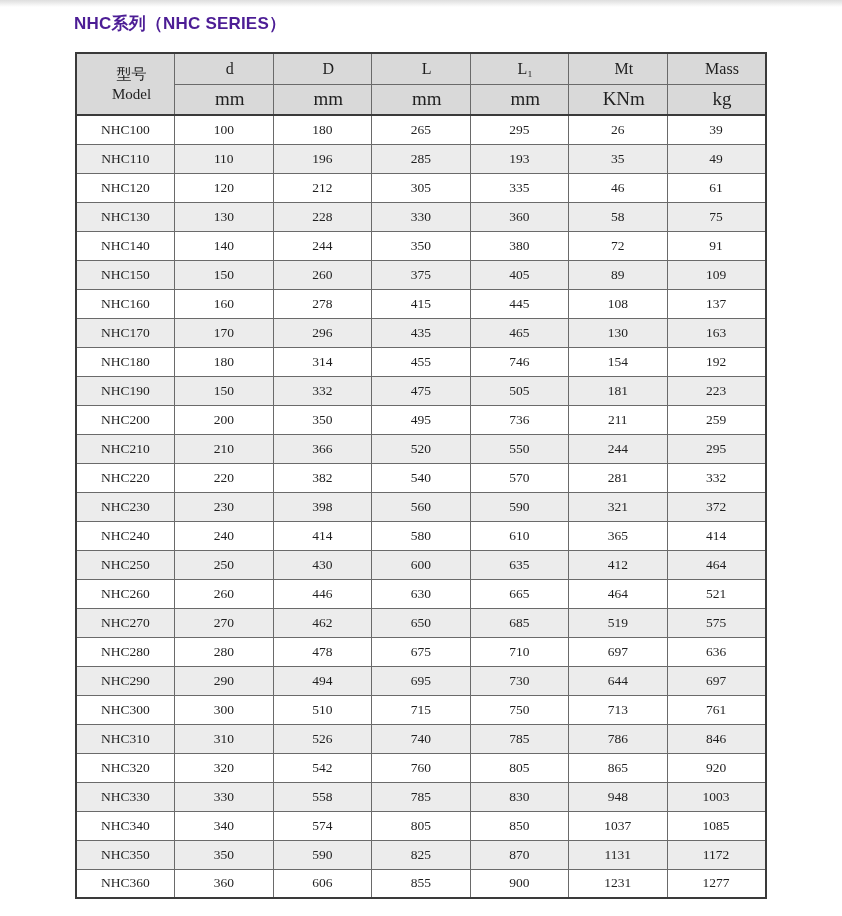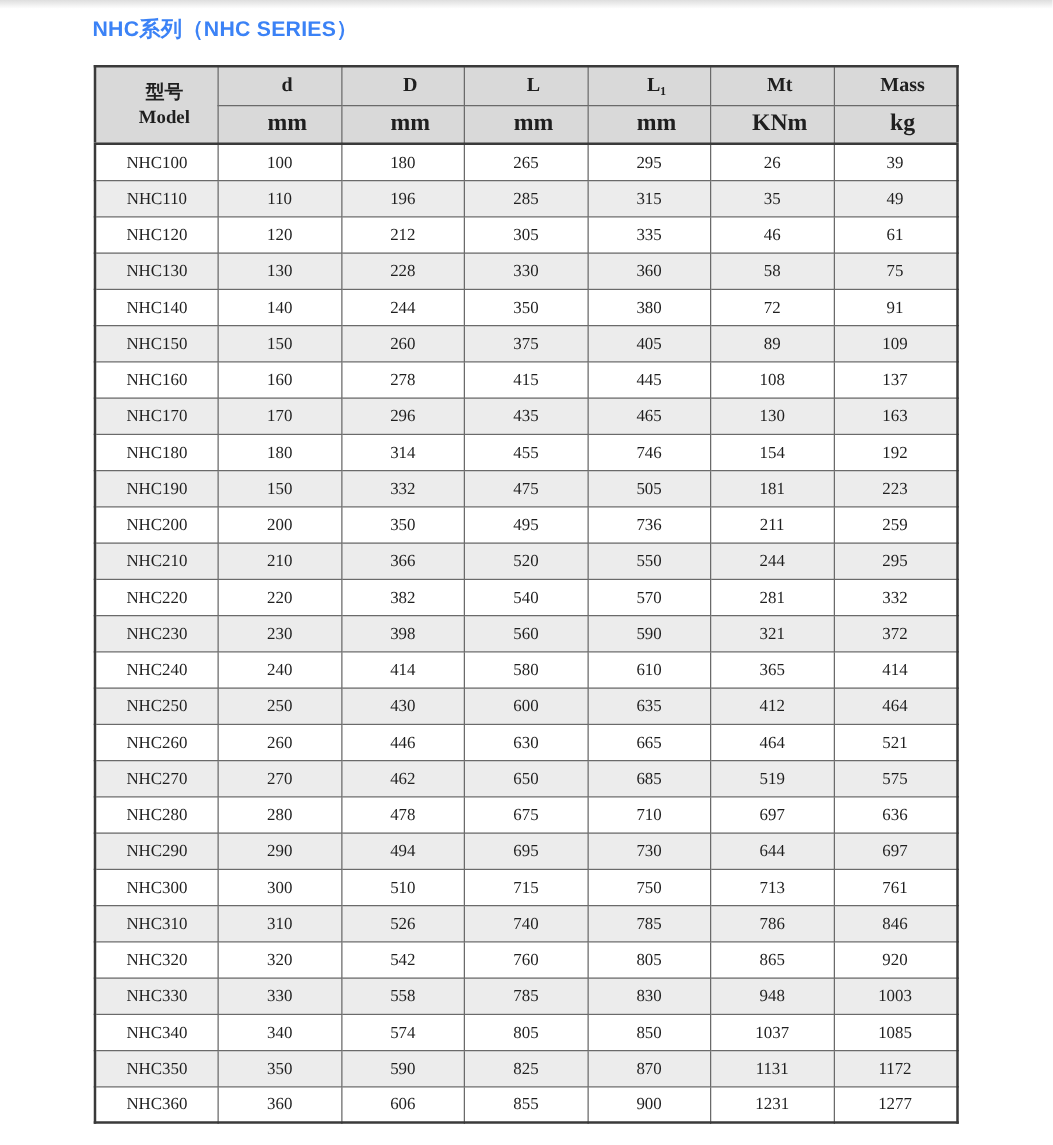--- a/index.html
+++ b/index.html
@@ -26,42 +26,42 @@
     background: linear-gradient(#dedede, #ffffff);
   }
   .page-title {
     position: absolute;
     left: 74px;
     top: 12px;
     font-family: "Liberation Sans", sans-serif;
     font-weight: bold;
     font-size: 17px;
     letter-spacing: 0.2px;
-    color: #3b82f6;
+    color: #4c1d95;
   }
   table.spec-table {
     position: absolute;
     left: 75px;
     top: 52px;
     width: 690px;
     border-collapse: collapse;
     table-layout: fixed;
     border: 2px solid var(--outer-border);
     font-family: "Liberation Serif", serif;
   }
   .spec-table col { width: 98.5px; }
   .spec-table th, .spec-table td {
     border: 1px solid var(--border);
     text-align: center;
     vertical-align: middle;
     color: var(--text);
   }
   .spec-table thead th {
     background: var(--header-bg);
-    font-weight: bold;
+    font-weight: normal;
     font-size: 16px;
     height: 31px;
     padding-left: 12px;
   }
   .spec-table thead { border-bottom: 2px solid var(--outer-border); }
   .spec-table thead tr.unit-row th { font-size: 19px; }
   .spec-table th.model-th {
     font-size: 15px;
     line-height: 1.35;
   }
@@ -120,21 +120,21 @@
         <td class="cell-value">265</td>
         <td class="cell-value">295</td>
         <td class="cell-value">26</td>
         <td class="cell-value">39</td>
       </tr>
       <tr class="alt">
         <td class="cell-model">NHC110</td>
         <td class="cell-value">110</td>
         <td class="cell-value">196</td>
         <td class="cell-value">285</td>
-        <td class="cell-value">315</td>
+        <td class="cell-value">193</td>
         <td class="cell-value">35</td>
         <td class="cell-value">49</td>
       </tr>
       <tr>
         <td class="cell-model">NHC120</td>
         <td class="cell-value">120</td>
         <td class="cell-value">212</td>
         <td class="cell-value">305</td>
         <td class="cell-value">335</td>
         <td class="cell-value">46</td>

